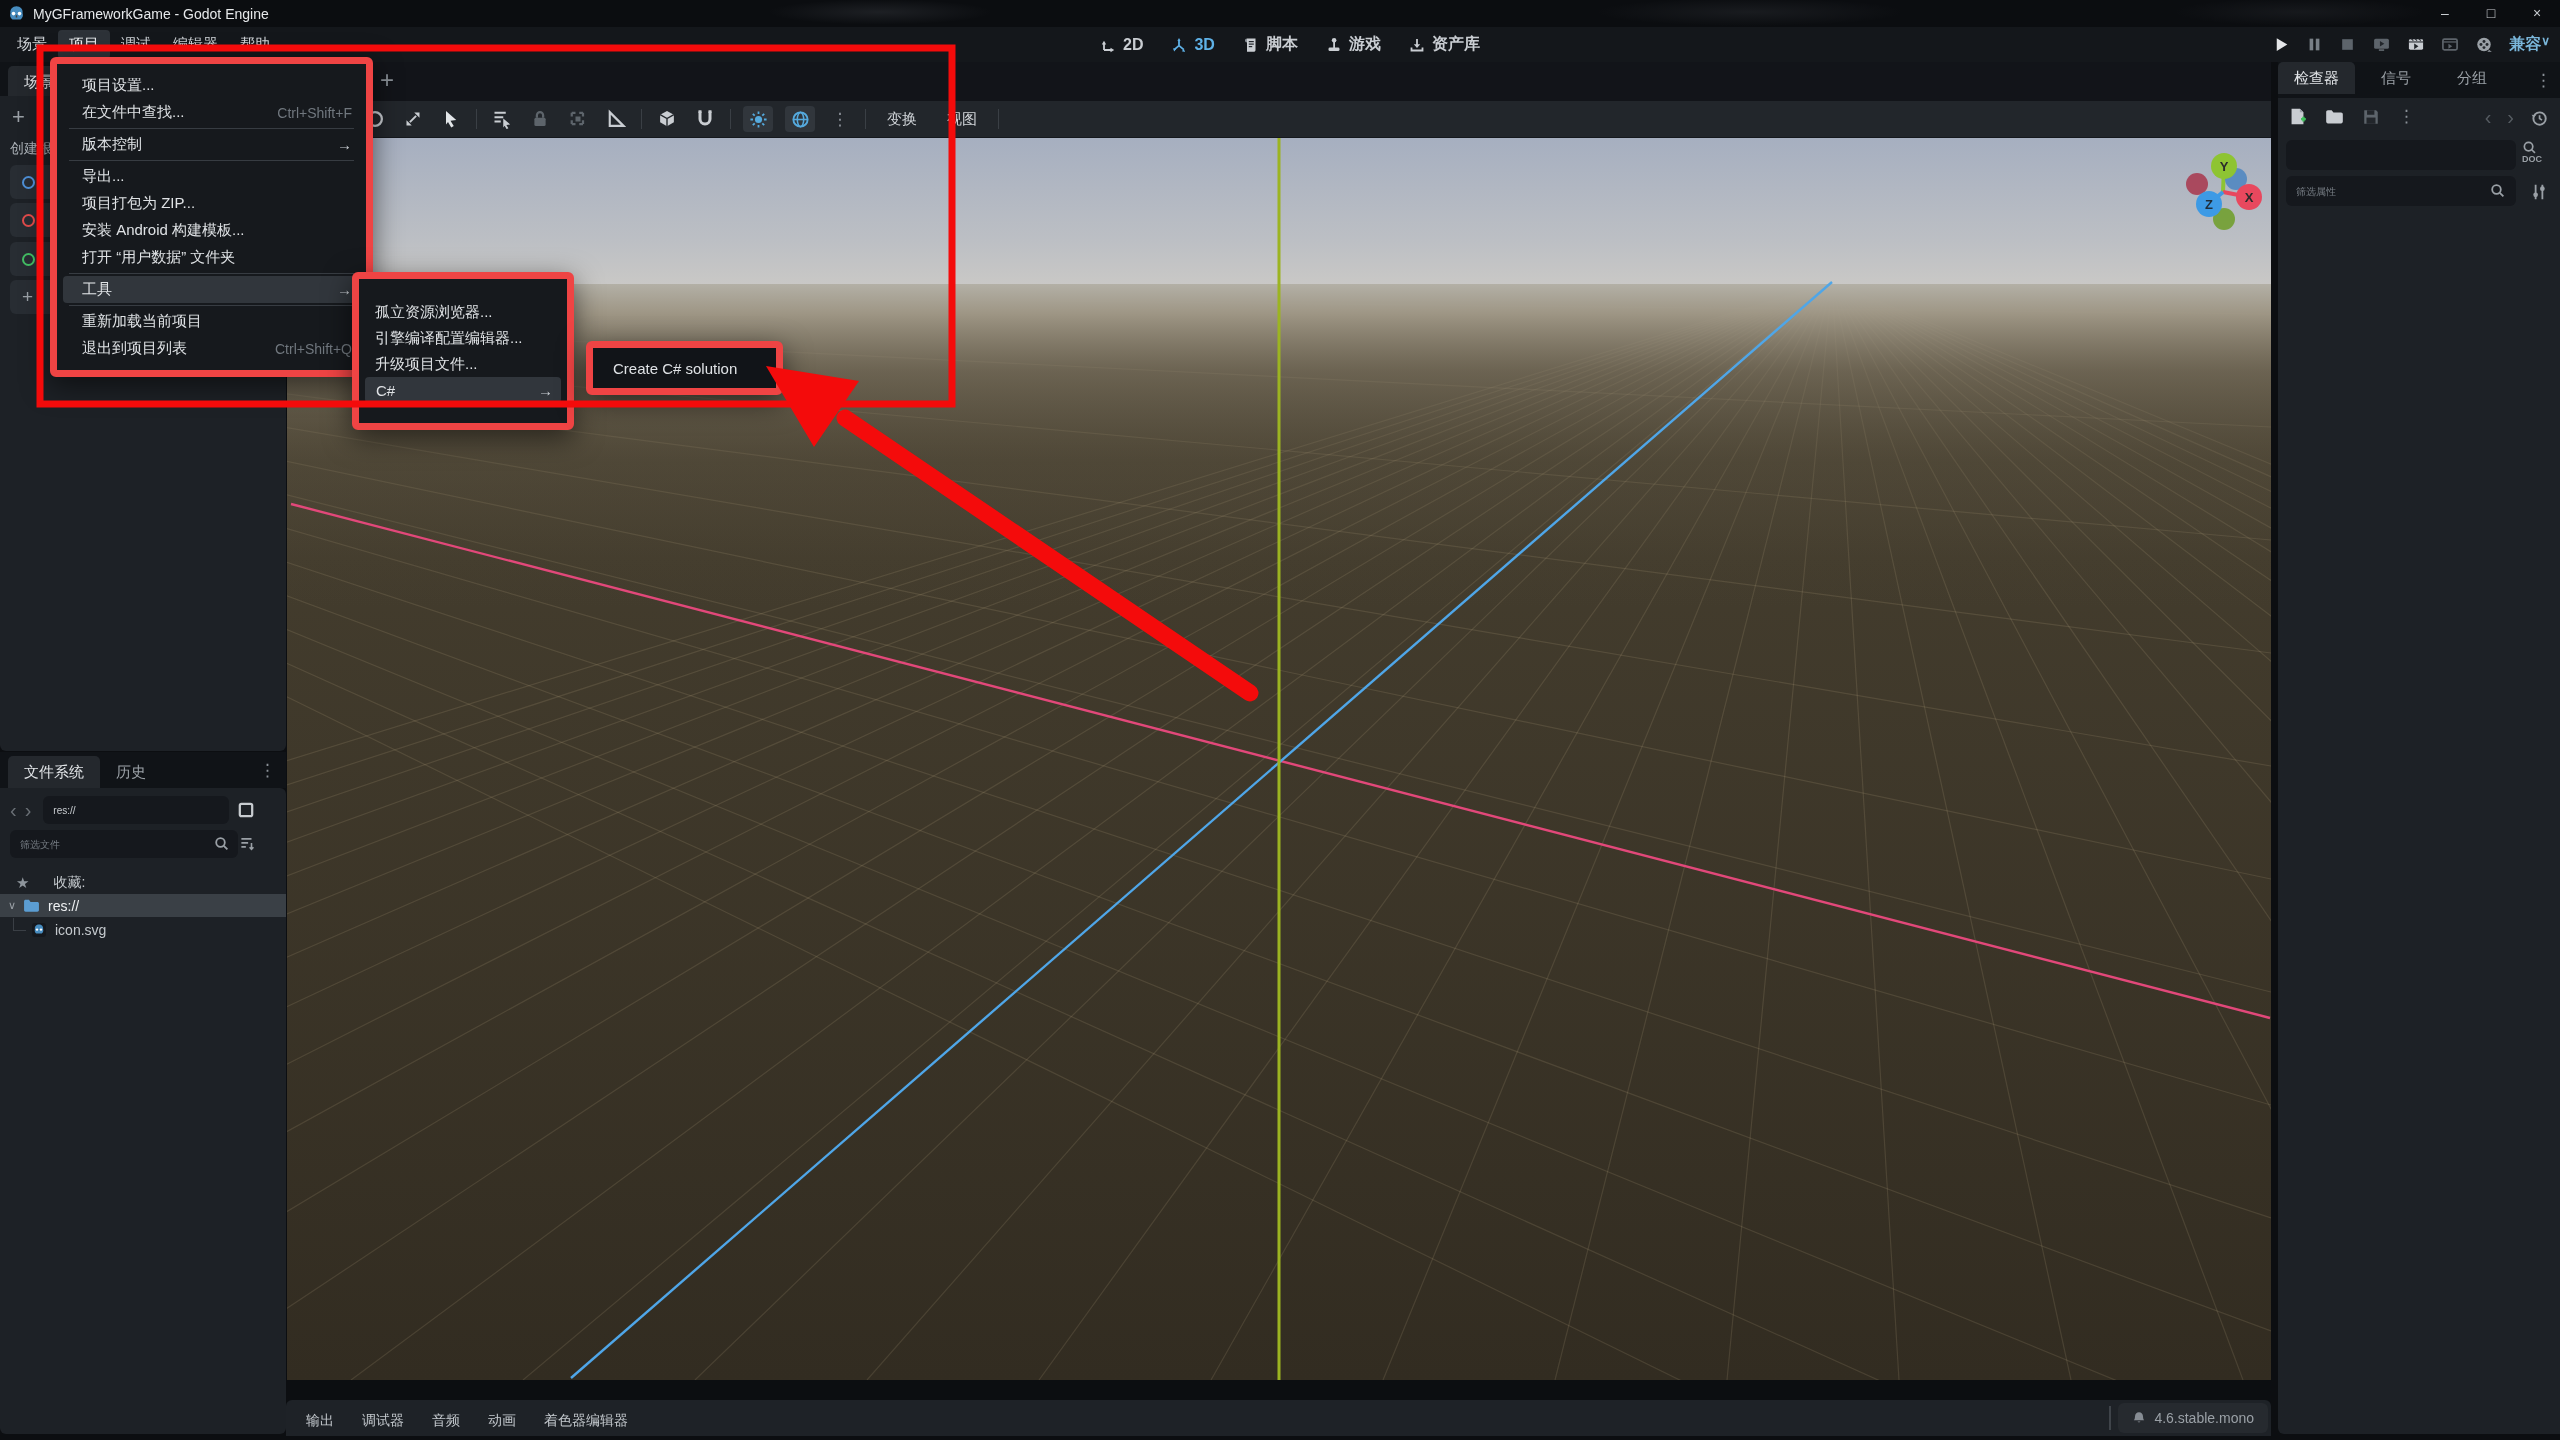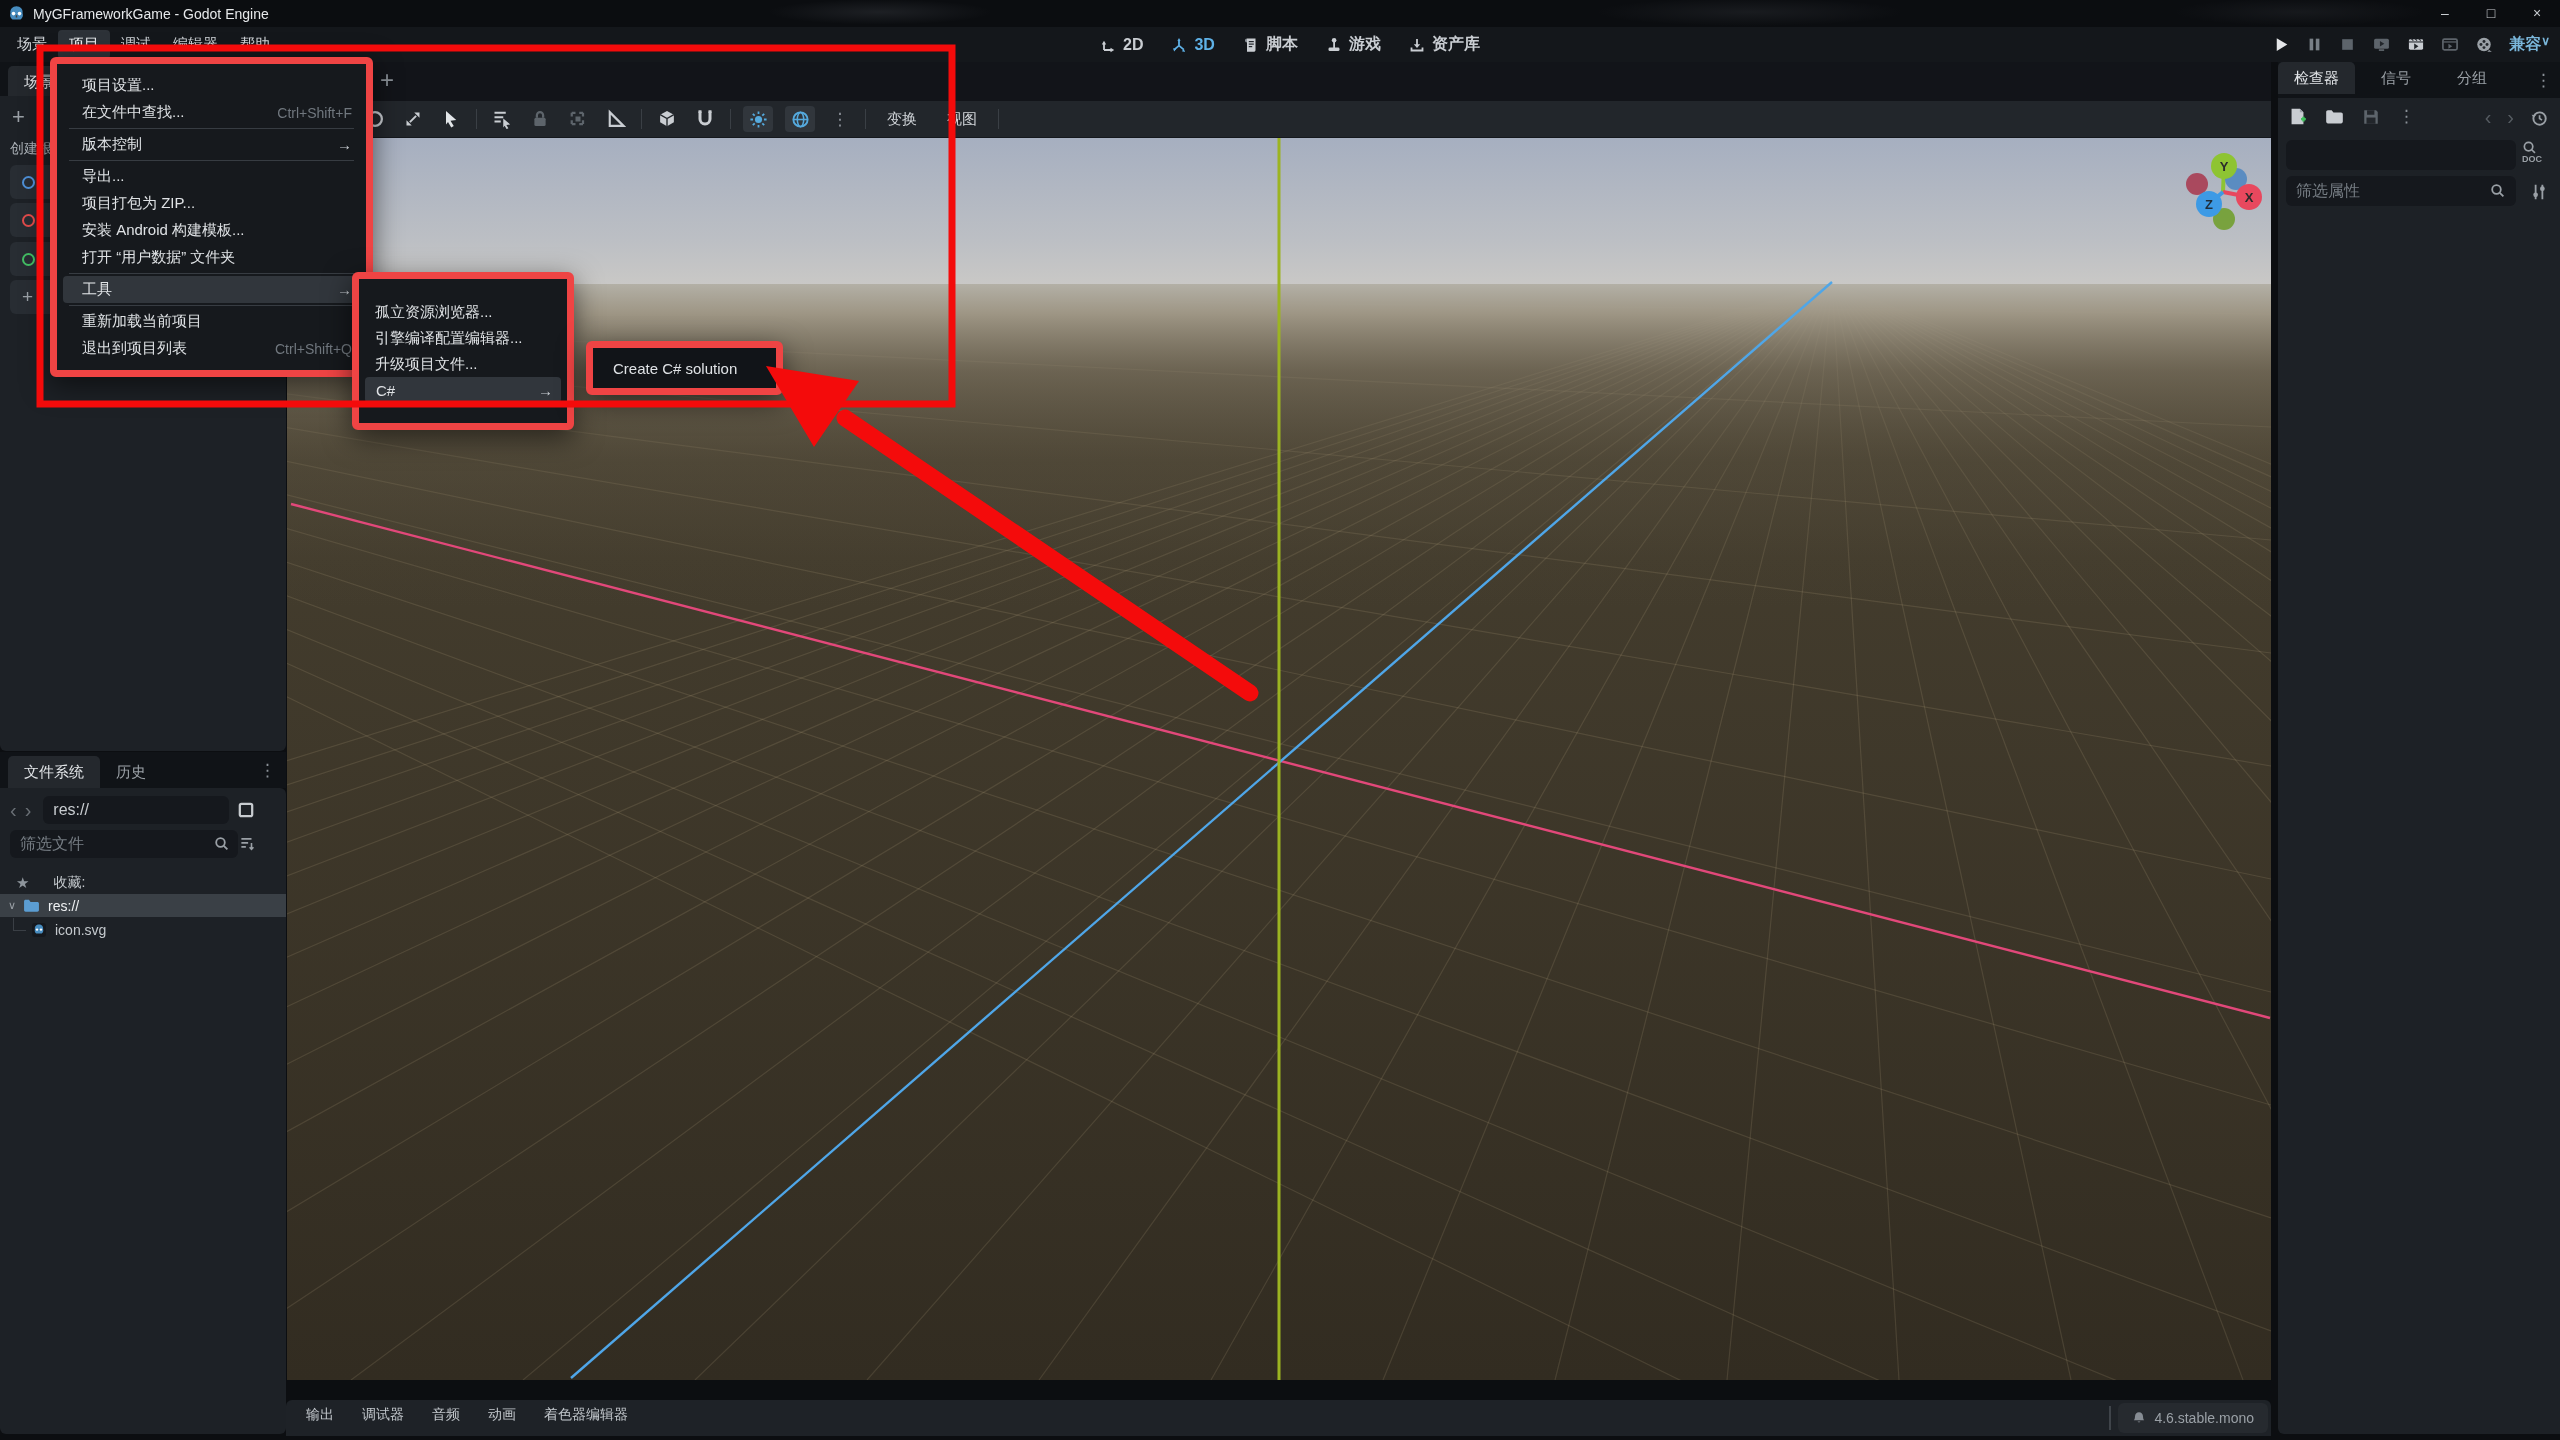--- a/index.html
+++ b/index.html
@@ -20,21 +20,21 @@
   .menus{left:6px;top:27px;height:35px;display:flex;align-items:center}
   .menu-item{font-size:15px;color:#d2d6da;padding:5px 11px;border-radius:4px}
   .menu-item.active{background:#2d3238;color:#eef0f2}
   .workspaces{left:1100px;top:27px;height:35px;display:flex;align-items:center;gap:28px}
   .ws-item{display:flex;align-items:center;gap:7px;font-size:16px;font-weight:bold;color:#c9cdd2}
   .ws-item.active{color:#5fb2e8}
   .playbar{right:10px;top:27px;height:35px;display:flex;align-items:center;gap:16px}
   .renderer{display:flex;gap:0;color:#7ab6da;font-size:16px;font-weight:bold}
   .tab{height:32px;display:flex;align-items:center;padding:0 16px;font-size:15px;color:#9aa0a6;border-radius:5px 5px 0 0}
   .tab.active{background:#24282d;color:#e2e5e8}
-  .field{background:#15181d;border:none;border-radius:6px;color:#c8ccd0;font-size:16px;padding:0 10px;outline:none;font-family:"Liberation Sans",sans-serif}
+  .field{background:#15181d;border:none;border-radius:6px;color:#c8ccd0;font-size:10px;padding:0 10px;outline:none;font-family:"Liberation Sans",sans-serif}
   .field::placeholder{color:#757c83}
   .dots{color:#8b9198;font-size:17px;letter-spacing:0}
   .icon{display:inline-block;vertical-align:middle}
   .vsep{width:1px;height:20px;background:#3a3f45}
   
   .scene-tabrow{left:0;top:62px;width:286px;height:36px;background:#101317}
   .scene-panel{left:0;top:96px;width:286px;height:655px;background:#1d2126;border-radius:0 6px 6px 6px}
   .nodebtn{position:absolute;left:10px;width:266px;height:34px;background:#282d33;border-radius:6px;display:flex;align-items:center;padding-left:12px}
   .ring{width:13px;height:13px;border-radius:50%;border:2.5px solid}
   
@@ -42,21 +42,21 @@
   .fs-panel{left:0;top:788px;width:286px;height:646px;background:#1d2126;border-radius:0 6px 6px 6px}
   .fs-row{position:absolute;display:flex;align-items:center}
   .tree-row{position:absolute;left:0;width:286px;height:23px;display:flex;align-items:center;font-size:14px;color:#c4c9cd}
   .tree-row.selected{background:#3a4046;color:#eef0f2}
   
   .scenetab-bar{left:286px;top:62px;width:1985px;height:39px;background:#121419}
   .vp-toolbar{left:286px;top:101px;width:1985px;height:37px;background:#22262b;display:flex;align-items:center;gap:12px;border-bottom:1px solid #15181d}
   .toolbtn{display:flex;align-items:center;justify-content:center;width:26px;height:26px}
   .toolbtn.pill{background:#31363c;border-radius:4px;width:30px}
   .menubtn{font-size:15px;color:#d2d6da;padding:4px 9px;border-radius:4px}
-  .bottom-bar{left:286px;top:1400px;width:1985px;height:36px;background:#1e2227;border-radius:6px 6px 0 0;display:flex;align-items:flex-start}
+  .bottom-bar{left:286px;top:1400px;width:1985px;height:36px;background:#1e2227;border-radius:6px 6px 0 0;display:flex;align-items:flex-end}
   .bb-btn{font-size:14px;color:#c3c8cd;padding:6px 14px;border-radius:4px}
   .version-pill{position:absolute;right:3px;top:3px;height:30px;background:#262a2f;border-radius:6px;display:flex;align-items:center;gap:8px;padding:0 14px;color:#9aa0a6;font-size:14px}
   
   .insp-tabrow{left:2278px;top:62px;width:282px;height:36px;background:#101317;display:flex;align-items:flex-start}
   .insp-panel{left:2278px;top:98px;width:282px;height:1336px;background:#1d2126;border-radius:0 0 0 6px}
   
   .popup{position:absolute;z-index:50;background:#16191d;border:7px solid #ef4444;border-radius:6px;box-shadow:0 8px 28px rgba(0,0,0,.55);padding:8px 0}
   .mi{height:27px;display:flex;align-items:center;padding:0 14px 0 25px;font-size:15px;color:#dfe2e5;white-space:nowrap}
   .mi .sc{margin-left:auto;color:#70777e;font-size:14px;padding-left:30px}
   .mi .arr{margin-left:auto;color:#c8cdd2;font-size:15px;padding-left:30px}

